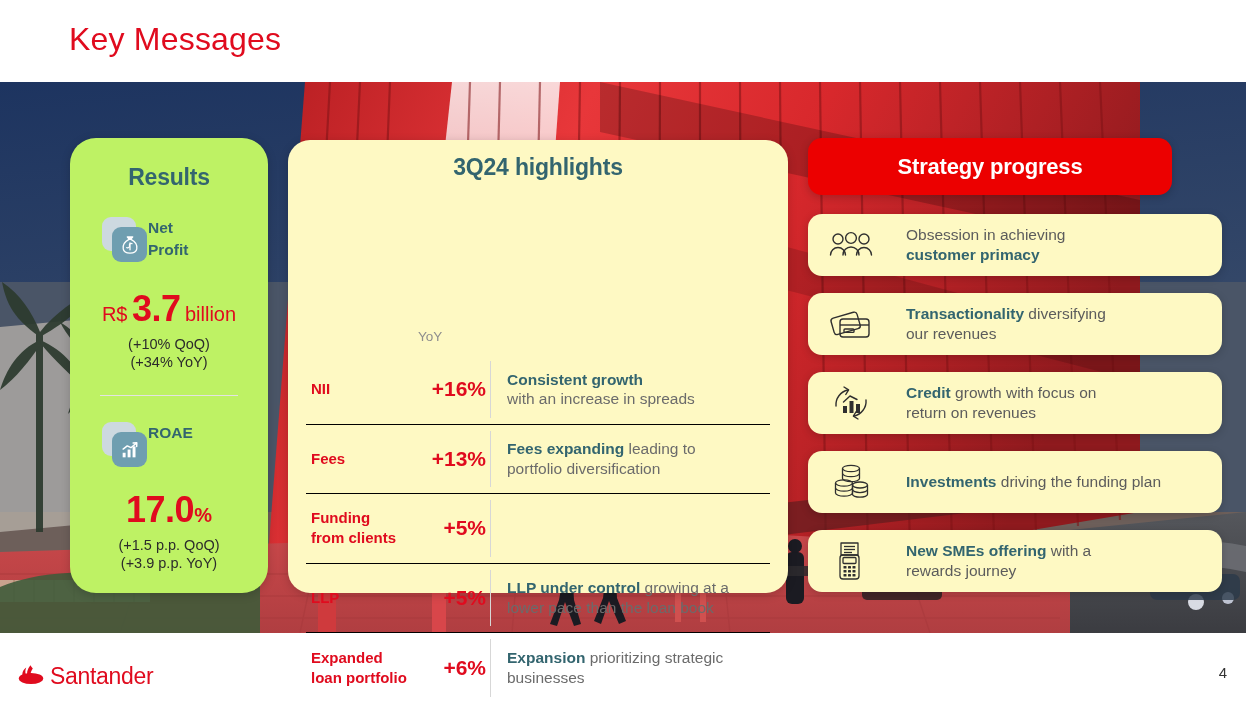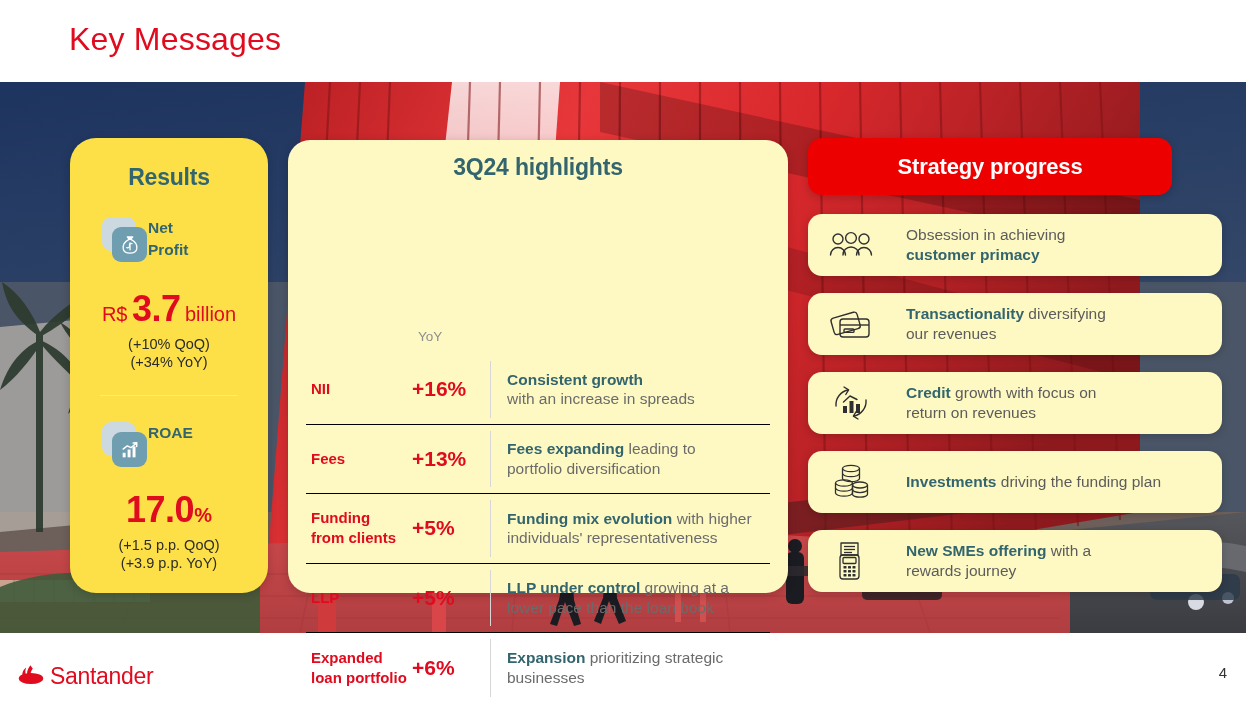--- a/index.html
+++ b/index.html
@@ -43,21 +43,21 @@
   }
   .photo-band svg { display:block; width:100%; height:100%; }
 
   
   .results-card {
     position: absolute;
     left: 70px;
     top: 138px;
     width: 198px;
     height: 455px;
-    background: #fde047;
+    background: #bef264;
     border-radius: 26px;
     box-shadow: 0 2px 10px rgba(0,0,0,.18);
     padding: 14px 12px 0 12px;
   }
   .results-title {
     text-align: center;
     font-size: 23px;
     font-weight: bold;
     color: #33656f;
     letter-spacing: -0.2px;
@@ -164,20 +164,21 @@
     color: #e00b1e;
     line-height: 1.32;
     padding-left: 5px;
   }
   .hl-pct {
     width: 78px;
     flex: 0 0 78px;
     font-size: 21px;
     font-weight: bold;
     color: #e00b1e;
+    text-align: right;
     padding-right: 4px;
   }
   .hl-sep {
     width: 1px;
     align-self: stretch;
     background: #d7d7d7;
     margin: 6px 0;
     flex: 0 0 1px;
   }
   .hl-text {
@@ -496,24 +497,20 @@
         </div>
       </div>
 
       <div class="hl-row">
         <div class="hl-label">
           <span>Funding</span><br>
           <span>from clients</span>
         </div>
         <div class="hl-pct">+5%</div>
         <div class="hl-sep"></div>
-        <div class="hl-text">
-          <b>Funding mix evolution</b><span> with higher</span><br>
-          <span>individuals' representativeness</span>
-        </div>
       </div>
 
       <div class="hl-row">
         <div class="hl-label">
           <span>LLP</span>
         </div>
         <div class="hl-pct">+5%</div>
         <div class="hl-sep"></div>
         <div class="hl-text">
           <b>LLP under control</b><span> growing at a</span><br>

